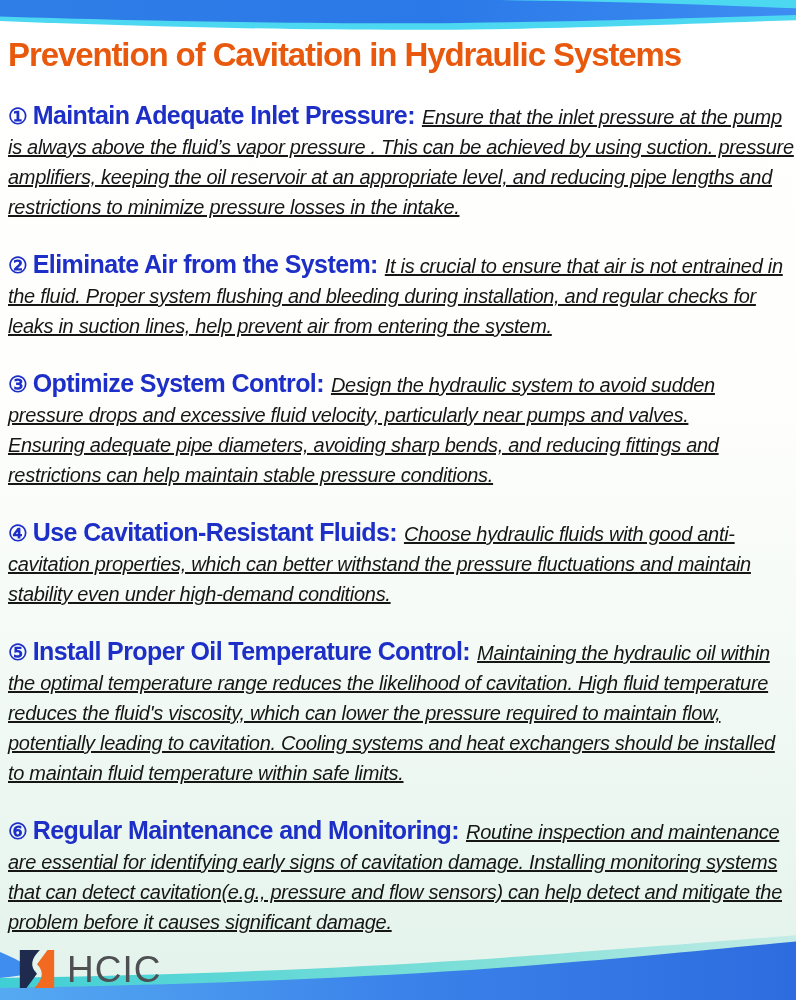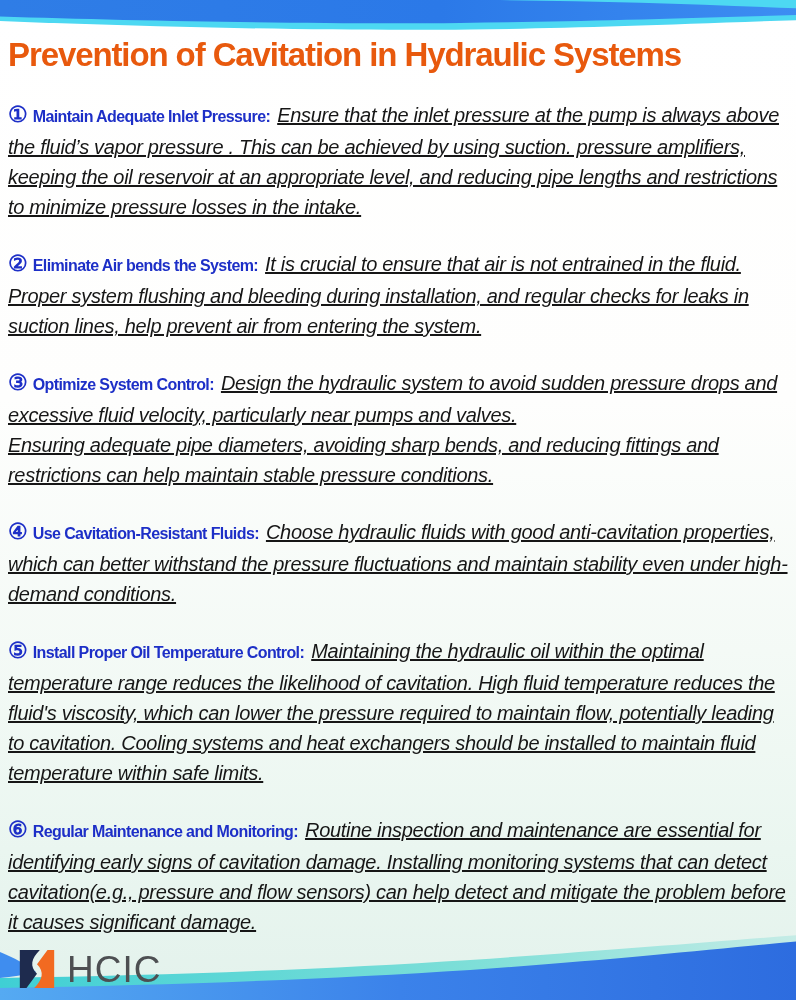--- a/index.html
+++ b/index.html
@@ -49,21 +49,21 @@
   }
   .sec-num {
     color: #1d2fc7;
     font-weight: bold;
     font-size: 22px;
     font-style: normal;
   }
   .sec-heading {
     color: #1d2fc7;
     font-weight: bold;
-    font-size: 16px;
+    font-size: 25px;
     letter-spacing: -0.6px;
     margin: 15px 7px 0 5px;
   }
   .sec-body {
     font-style: italic;
     letter-spacing: -0.3px;
     white-space: pre-line;
     text-decoration: underline;
   }
 
@@ -103,21 +103,21 @@
   </svg>
 
   <div class="content">
     <h1 class="title">Prevention of Cavitation in Hydraulic Systems</h1>
 
     <p class="section">
       <span class="sec-num">①</span><span class="sec-heading">Maintain Adequate Inlet Pressure:</span><span class="sec-body">Ensure that the inlet pressure at the pump is always above the fluid’s vapor pressure . This can be achieved by using suction. pressure amplifiers, keeping the oil reservoir at an appropriate level, and reducing pipe lengths and restrictions to minimize pressure losses in the intake.</span>
     </p>
 
     <p class="section">
-      <span class="sec-num">②</span><span class="sec-heading">Eliminate Air bends the System:</span><span class="sec-body">It is crucial to ensure that air is not entrained in the fluid. Proper system flushing and bleeding during installation,  and regular checks for leaks in suction lines, help prevent air from entering the system.</span>
+      <span class="sec-num">②</span><span class="sec-heading">Eliminate Air from the System:</span><span class="sec-body">It is crucial to ensure that air is not entrained in the fluid. Proper system flushing and bleeding during installation,  and regular checks for leaks in suction lines, help prevent air from entering the system.</span>
     </p>
 
     <p class="section">
       <span class="sec-num">③</span><span class="sec-heading">Optimize System Control:</span><span class="sec-body">Design the hydraulic system to avoid sudden pressure drops and excessive fluid velocity, particularly near pumps and valves.
 Ensuring adequate pipe diameters, avoiding sharp bends, and reducing fittings and restrictions can help maintain stable pressure conditions.</span>
     </p>
 
     <p class="section">
       <span class="sec-num">④</span><span class="sec-heading">Use Cavitation-Resistant Fluids:</span><span class="sec-body">Choose hydraulic fluids with good anti-cavitation properties, which can better withstand the pressure fluctuations and maintain stability even under high-demand conditions.</span>
     </p>

